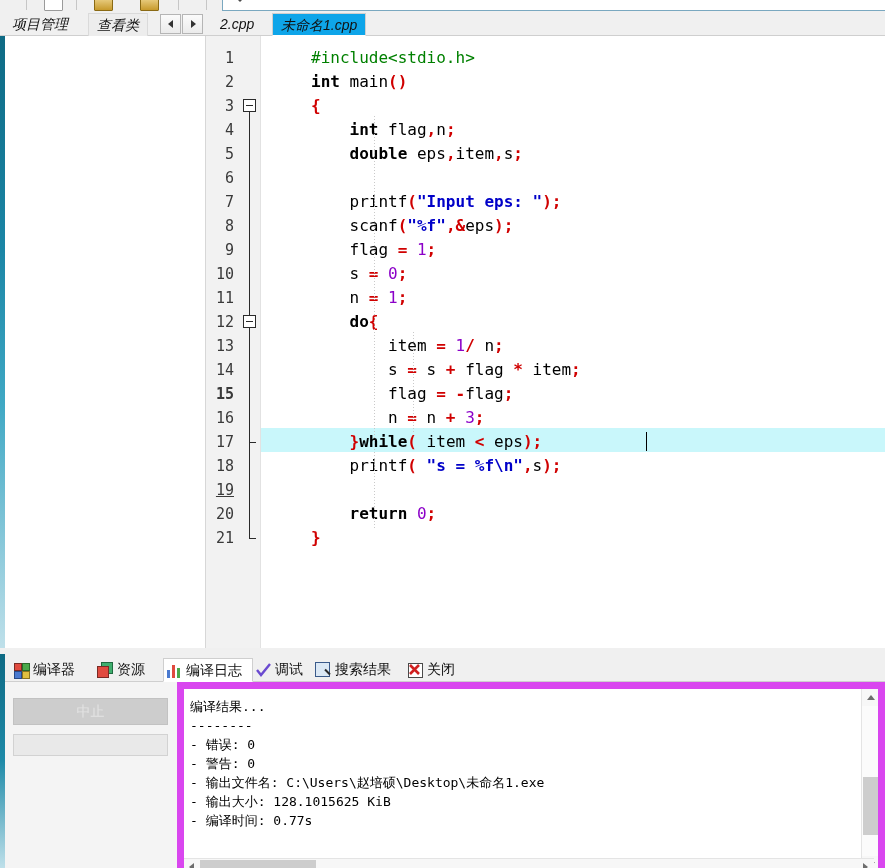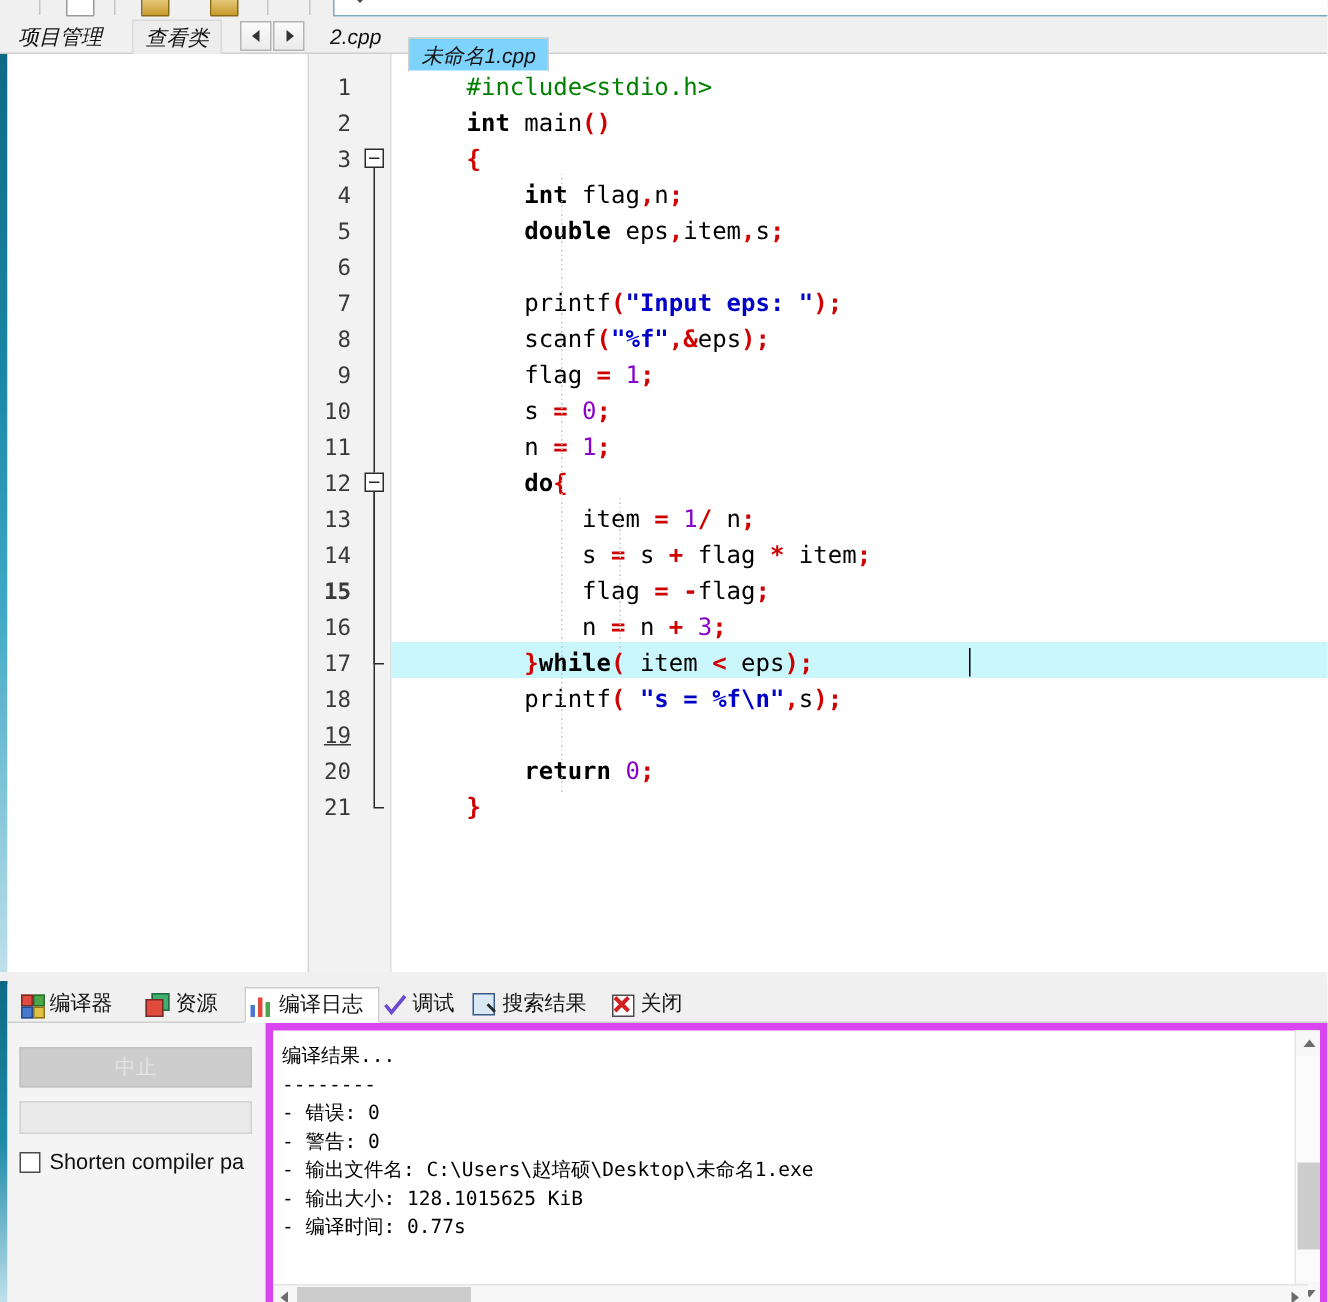--- a/index.html
+++ b/index.html
@@ -37,21 +37,21 @@
   }
   .tabbar:after{
     content:""; position:absolute; left:0; bottom:0; width:885px; height:1px; background:#cfcfcf;
   }
   .tab {
     position:absolute; top:1px; height:23px; line-height:23px;
     font-size:14px; color:#111; padding:0 8px; white-space:nowrap;
     box-sizing:border-box;
     font-style:italic;
   }
-  .tab.active { background:#7dd3fc; border:1px solid #cfcfcf; border-bottom:1px solid #ffffff; z-index:3;margin-top:12px;}
+  .tab.active { background:#0ea5e9; border:1px solid #cfcfcf; border-bottom:1px solid #ffffff; z-index:3;}
   .tab.inactive { background:#ededed; border:1px solid #dadada; border-bottom:none; z-index:1;}
   .tab.plain { background:transparent; border:none; }
   .navbtns {
     position:absolute; top:2px; width:44px; height:20px;
   }
   .navbtn {
     position:absolute; top:0; width:21px; height:20px;
     background:linear-gradient(#fbfbfb,#ebebeb); border:1px solid #b5b5b5;
     box-sizing:border-box;
   }
@@ -156,21 +156,21 @@
     font-size:14.5px; color:#111; white-space:nowrap;
   }
   .shorten .cb {
     position:absolute; left:0; top:2px; width:14px; height:14px;
     background:#fff; border:1px solid #4a4a4a; box-sizing:border-box;
   }
   .shorten .lb { position:absolute; left:20px; top:0; line-height:19px; }
 
   .logwrap {
     position:absolute; left:172px; top:0; width:708px; height:186px;
-    background:#ffffff; border:5px solid #d946ef; box-sizing:border-box;
+    background:#ffffff; border:7px solid #d946ef; box-sizing:border-box;
   }
   .logtext {
     position:absolute; left:6px; top:8px; right:20px;
     font-family:"DejaVu Sans Mono", monospace; font-size:13px;
     line-height:19px; color:#000; white-space:pre;
   }
   .vsb {
     position:absolute; right:0; top:0; width:17px; height:184px; background:#fbfbfb;
     border-left:1px solid #e4e4e4; box-sizing:border-box;
   }
@@ -331,24 +331,20 @@
           <span style="position:absolute;left:1px;top:1px;width:13px;height:13px;border:1.5px solid #4a4a4a;background:#fff"></span>
           <svg style="position:absolute;left:0;top:0" width="16" height="15">
             <path d="M3 3 L12 12 M12 3 L3 12" stroke="#d02020" stroke-width="2.6"></path>
           </svg>
         </span><span>关闭</span></div>
     </div>
 
   <div class="botbody">
     <div class="abort-btn">中止</div>
     <div class="misc-box"></div>
-    <div class="shorten">
-      <span class="cb"></span>
-      <span class="lb">Shorten compiler pa</span>
-    </div>
 
     <div class="logwrap">
       <div class="logtext">编译结果...
 --------
 - 错误: 0
 - 警告: 0
 - 输出文件名: C:\Users\赵培硕\Desktop\未命名1.exe
 - 输出大小: 128.1015625 KiB
 - 编译时间: 0.77s</div>
       <div class="vsb">

